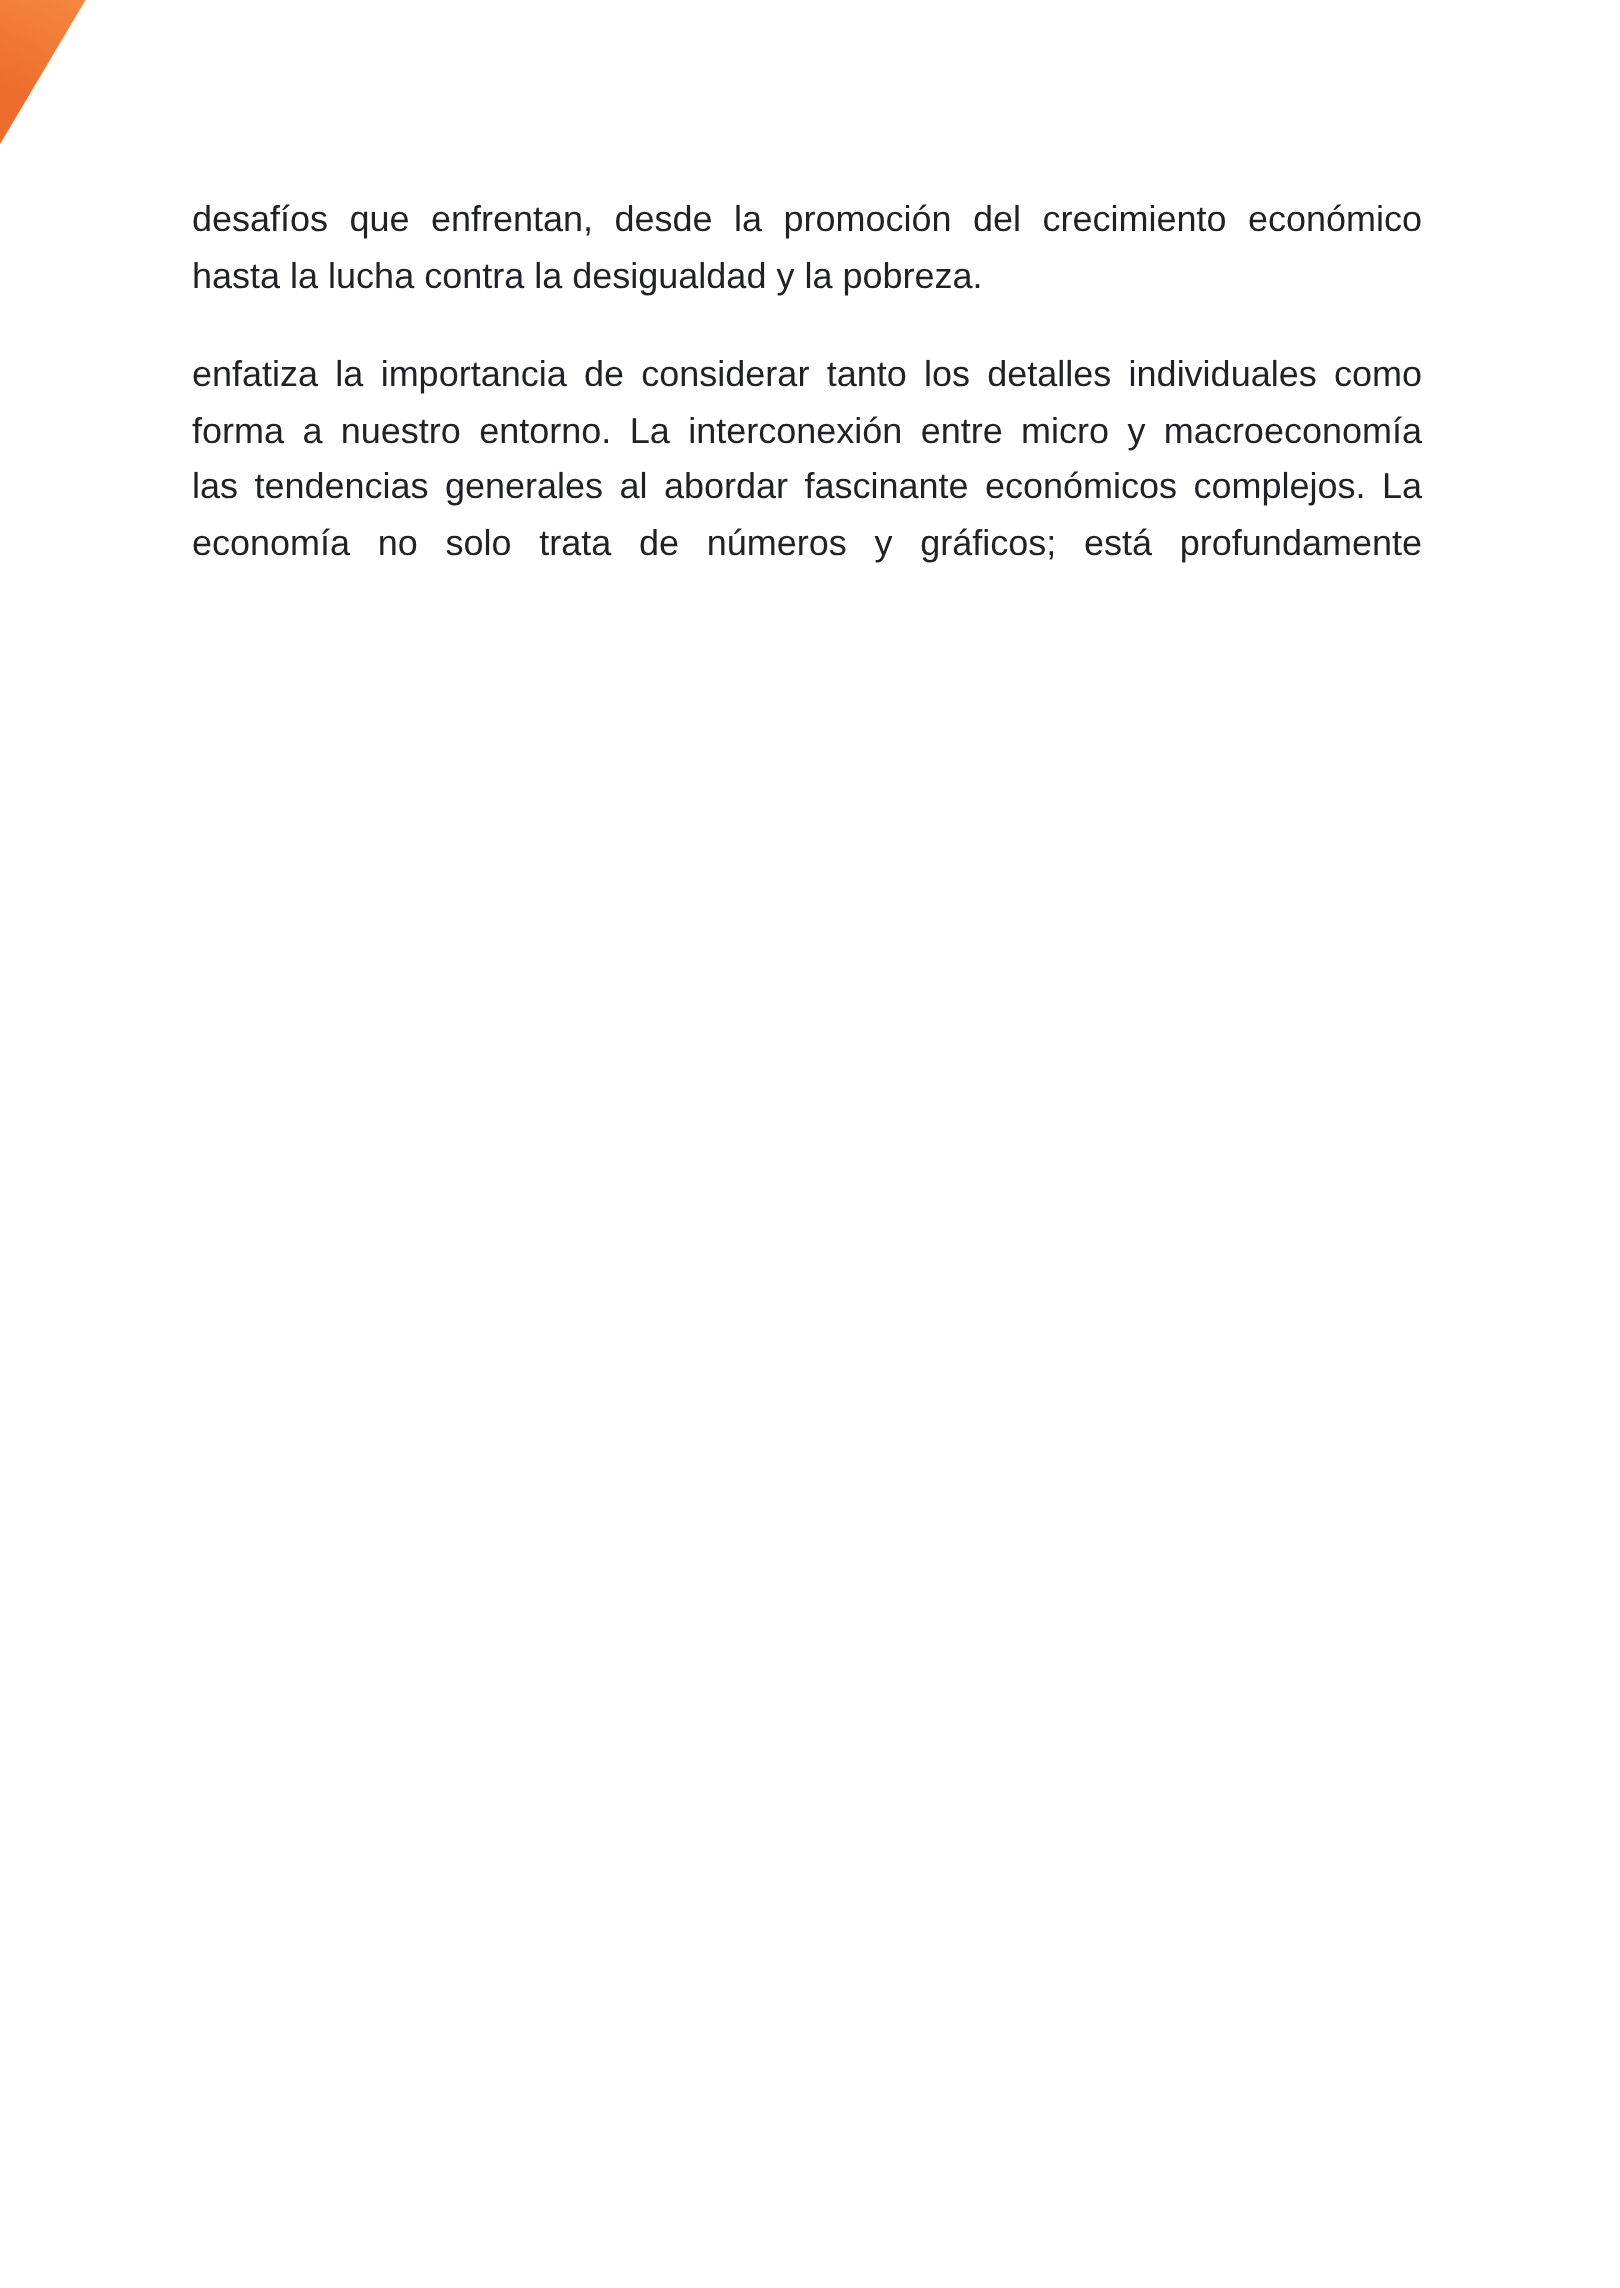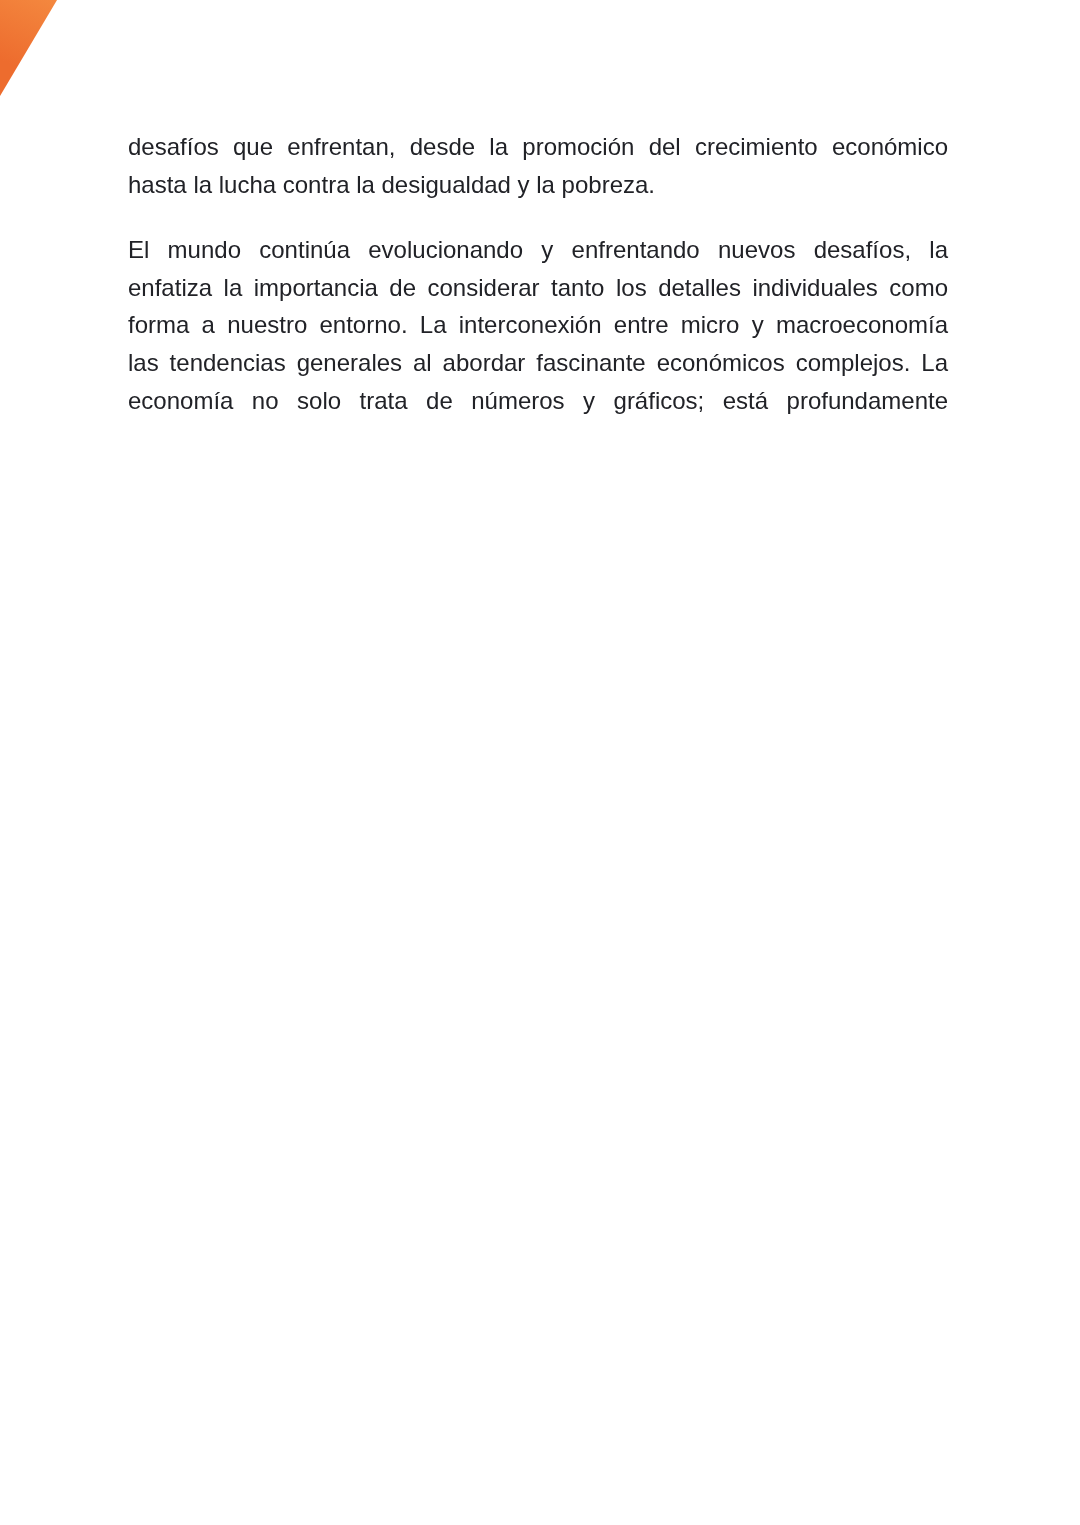--- a/index.html
+++ b/index.html
@@ -81,21 +81,20 @@
 <div class="page">
 
   <div class="corner-triangle"></div>
 
   <main class="content">
     <p class="para">
       <span class="tline">desafíos que enfrentan, desde la promoción del crecimiento económico</span>
       <span class="tline last">hasta la lucha contra la desigualdad y la pobreza.</span>
     </p>
     <p class="para">
-      <span class="tline">El mundo continúa evolucionando y enfrentando nuevos desafíos, la</span>
       <span class="tline">enfatiza la importancia de considerar tanto los detalles individuales como</span>
       <span class="tline">forma a nuestro entorno. La interconexión entre micro y macroeconomía</span>
       <span class="tline">las tendencias generales al abordar fascinante económicos complejos. La</span>
       <span class="tline">economía no solo trata de números y gráficos; está profundamente</span>
     </p>
   </main>
 
   <footer class="footer">
     <div class="rule"></div>
 

